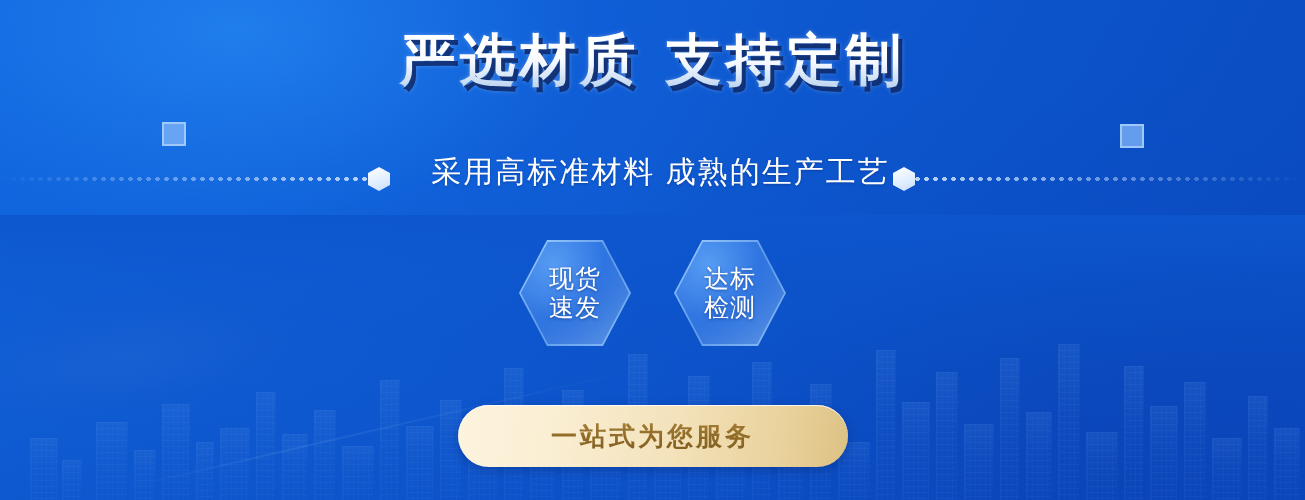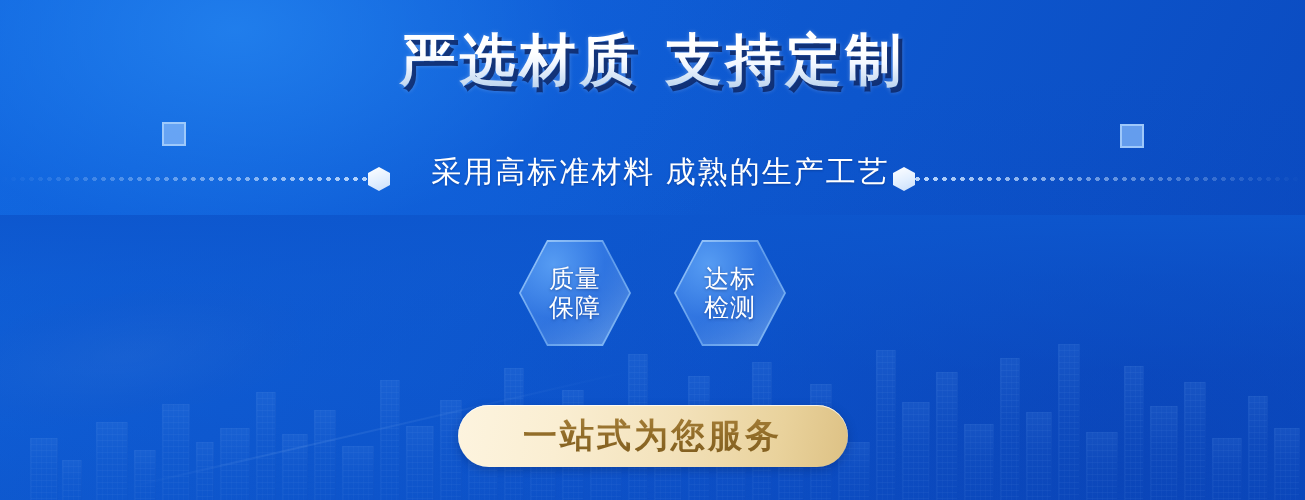--- a/index.html
+++ b/index.html
@@ -155,21 +155,21 @@
     width:390px;height:62px;
     border-radius:34px;
     border:none;
     display:flex;align-items:center;justify-content:center;
     background:linear-gradient(100deg,#fdf4df 0%,#faeed2 26%,#f3e2bb 55%,#e9d29c 82%,#ddc184 100%);
     box-shadow:0 3px 10px rgba(6,34,96,.35), inset 0 1px 0 rgba(255,255,255,.8);
     cursor:pointer;
     padding:0;
   }
   .cta-button .cta-label{
-    font-size:34px;
+    font-size:26px;
     font-weight:bold;
     letter-spacing:3px;
     color:#8d6a2a;
     background:linear-gradient(180deg,#a8813a 0%,#916c28 48%,#7e5c1e 100%);
     -webkit-background-clip:text;background-clip:text;
     -webkit-text-fill-color:transparent;
     white-space:nowrap;
     font-family:Liberation Mono, monospace;
   }
 </style>
@@ -234,29 +234,29 @@
   <div class="hex-marker right"></div>
 
   <div class="headline">
     <span>严选材质</span><span class="gap"></span><span>支持定制</span>
   </div>
 
   <div class="subtitle">采用高标准材料 成熟的生产工艺</div>
 
   <div class="badges">
 
-
     <div class="badge">
       <div class="hex-border"></div>
       <div class="hex-fill"></div>
       <div class="badge-text">
-        <div>质量</div>
-        <div>保障</div>
+        <div>现货</div>
+        <div>速发</div>
       </div>
     </div>
+
 
     <div class="badge">
       <div class="hex-border"></div>
       <div class="hex-fill"></div>
       <div class="badge-text">
         <div>达标</div>
         <div>检测</div>
       </div>
     </div>
 

